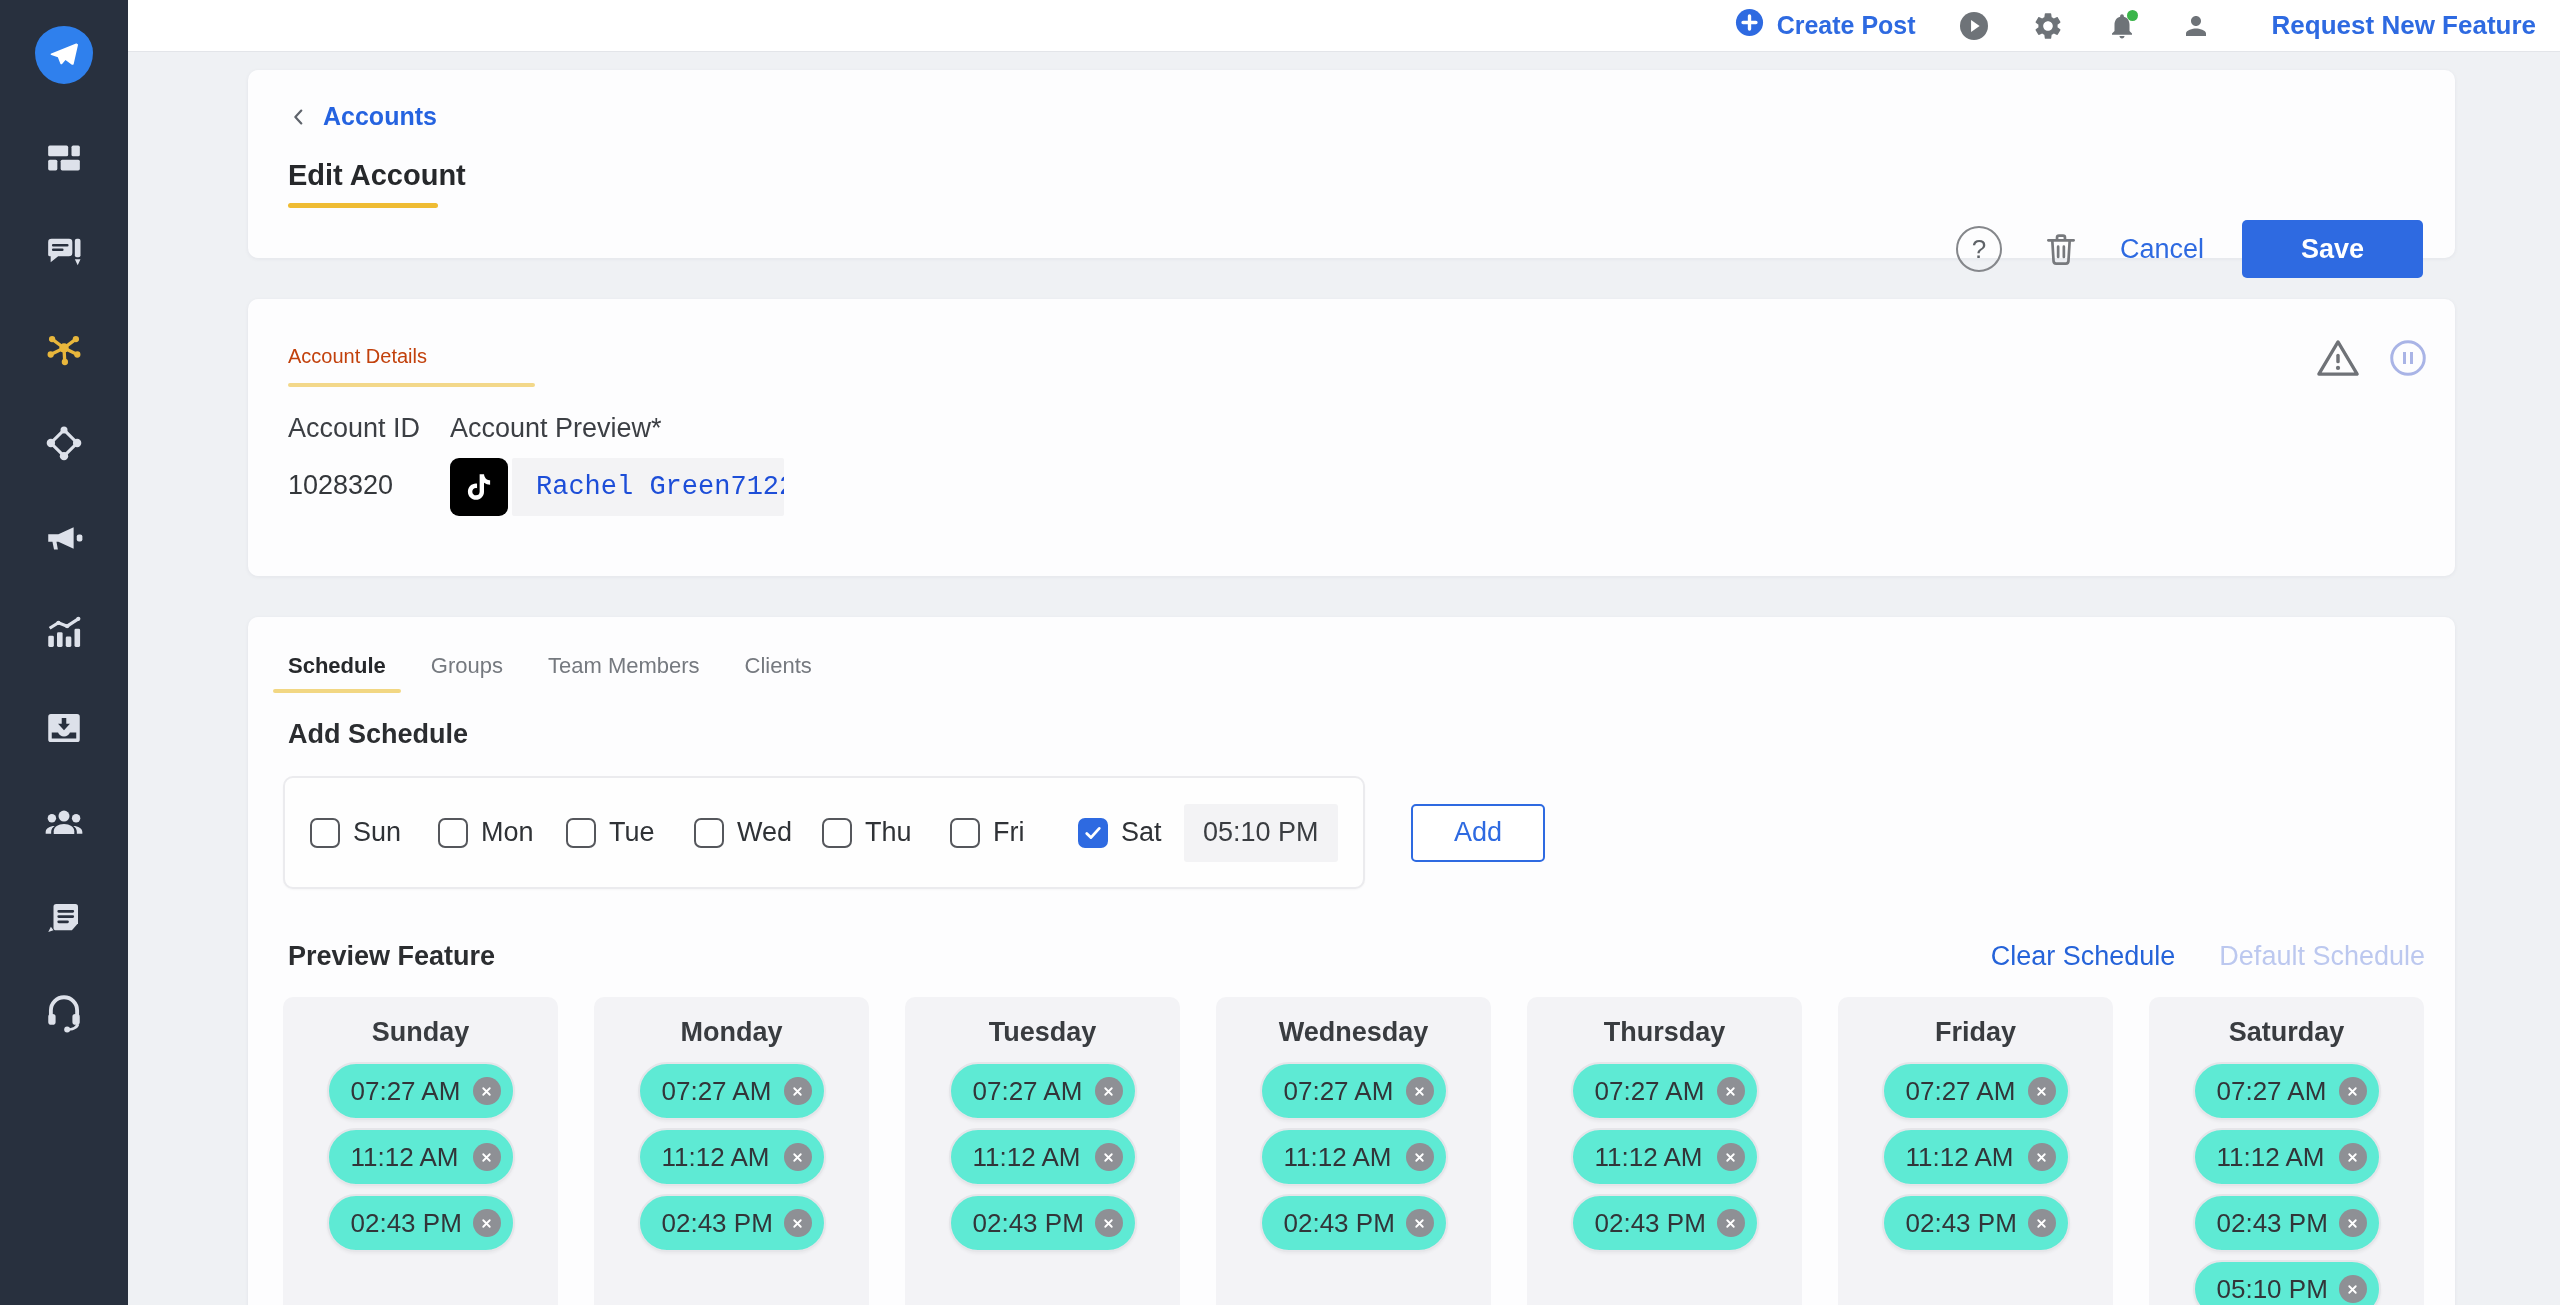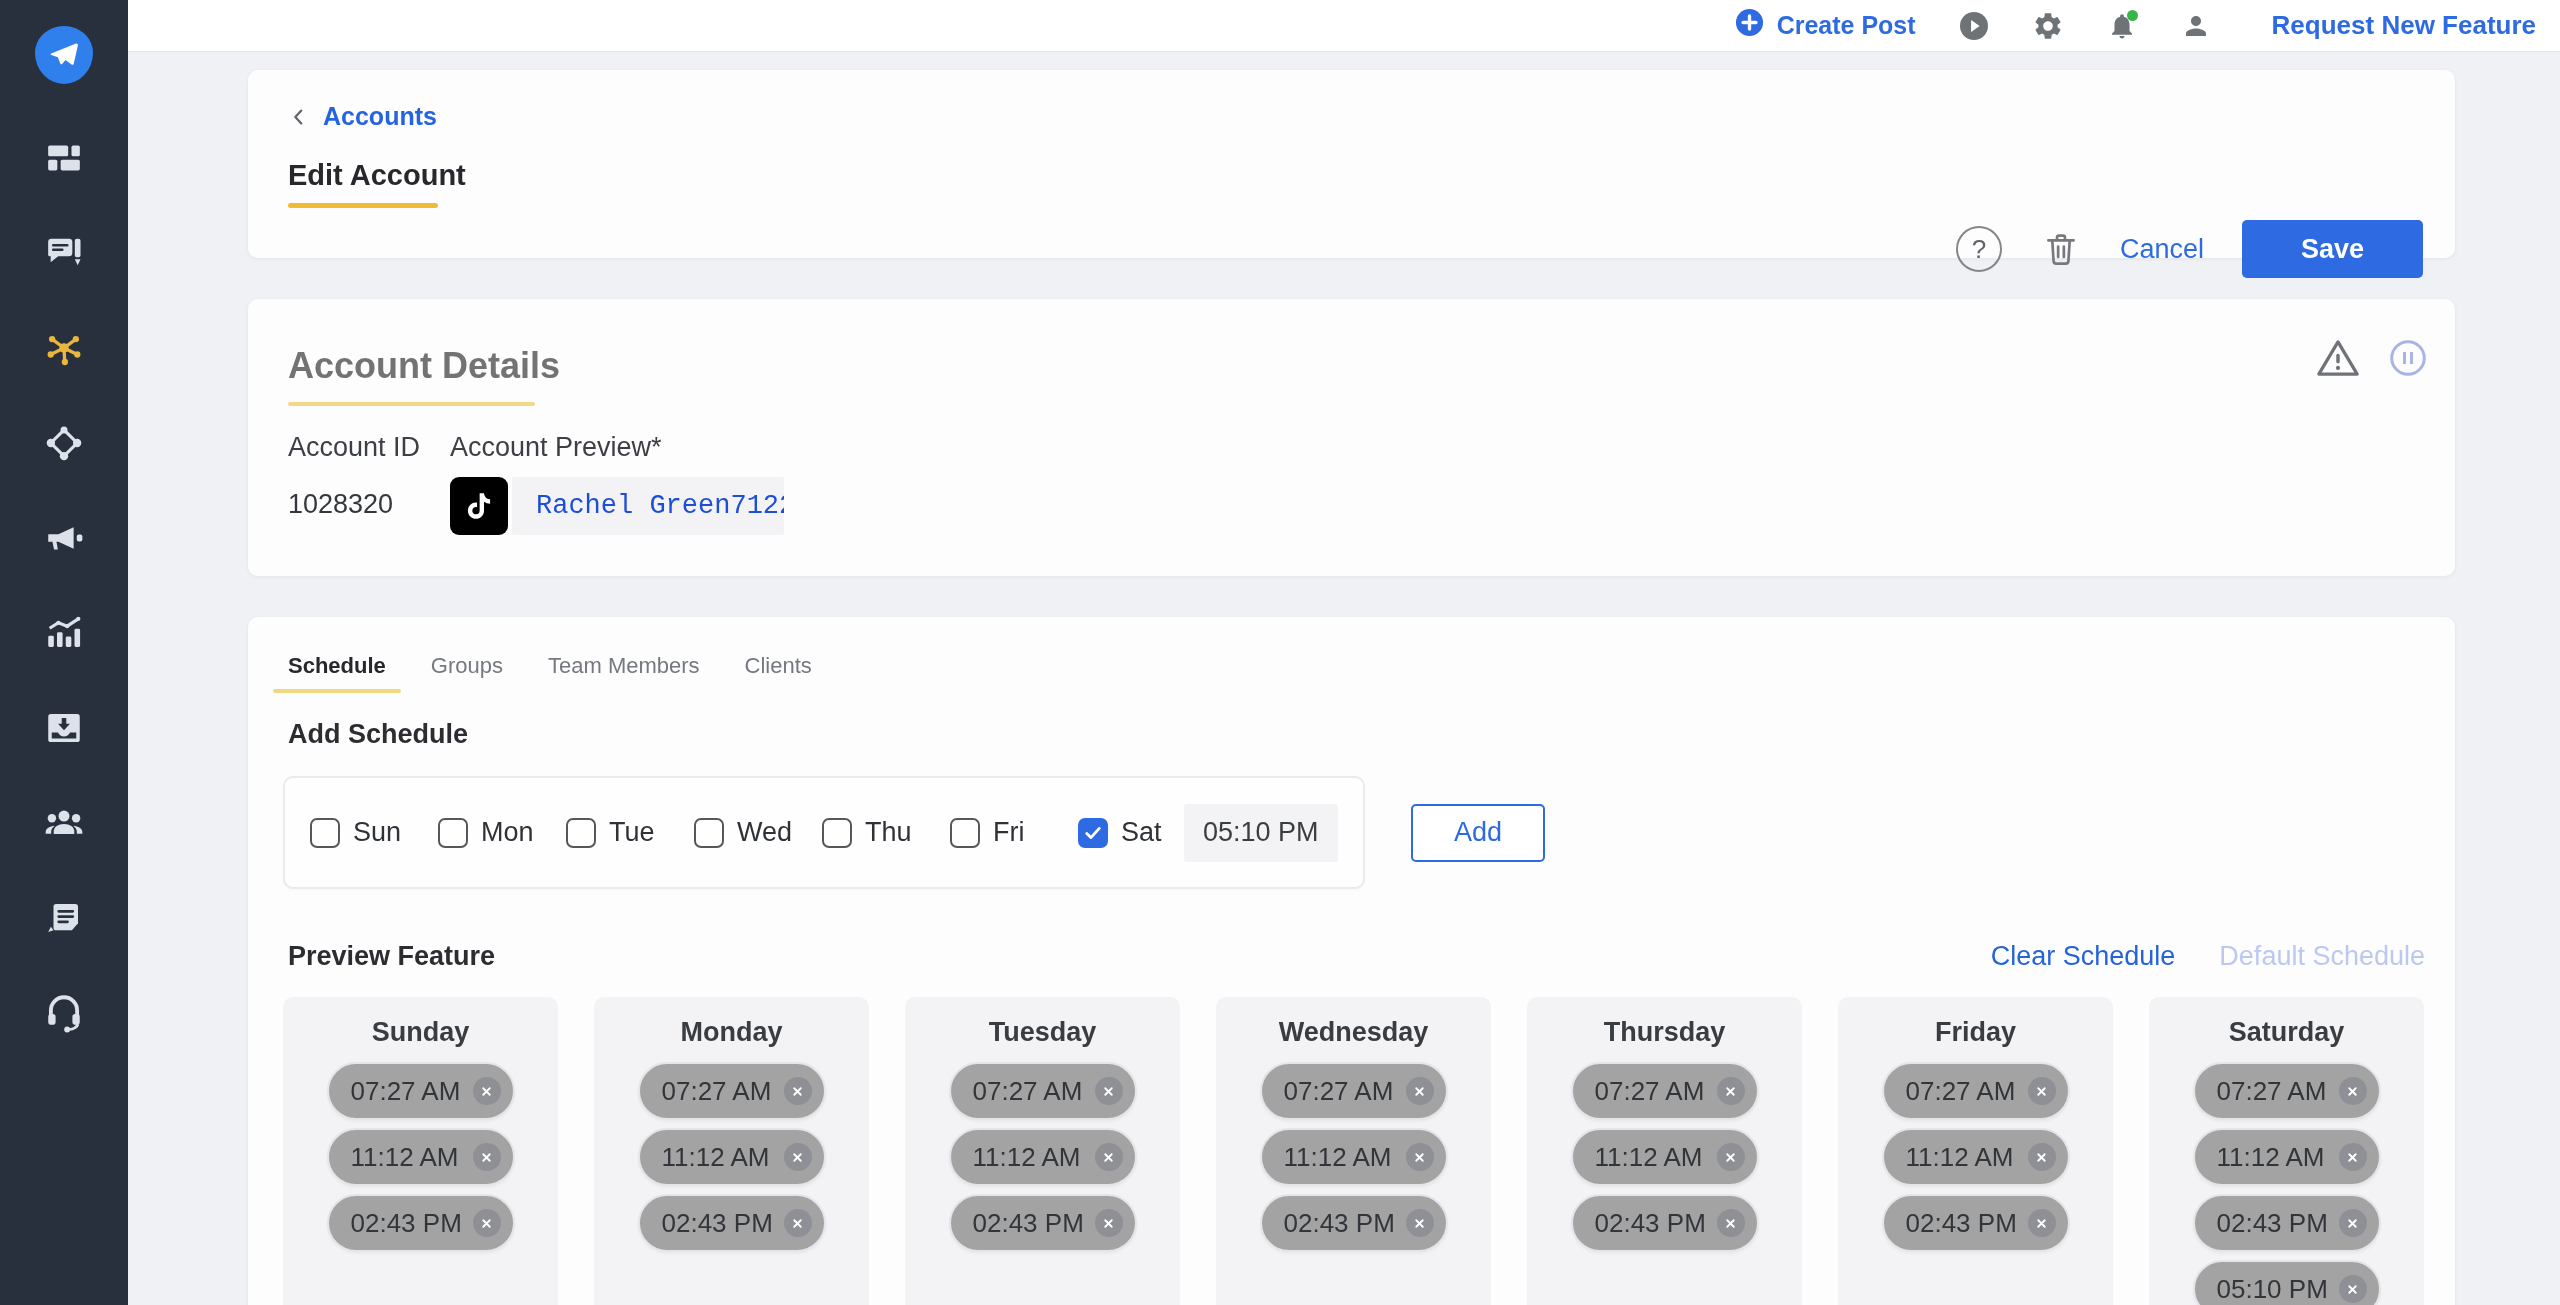--- a/index.html
+++ b/index.html
@@ -32,21 +32,21 @@
   .page-title { font-size:29px; font-weight:700; color:#26282b; }
   .title-underline { height:5px; background:#efbc33; border-radius:3px; margin-top:11px; width:150px; }
   .header-actions { position:absolute; right:32px; top:150px; display:flex; align-items:center; gap:38px; }
   .help-circle { width:46px; height:46px; border:2.5px solid #85878b; border-radius:50%; display:flex; align-items:center; justify-content:center; font-size:26px; color:#5f6368; cursor:pointer; }
   .trash-btn { width:42px; height:46px; display:flex; align-items:center; justify-content:center; cursor:pointer; }
   .cancel-link { color:#2e6ae1; font-size:27px; cursor:pointer; }
   .save-btn { width:181px; height:58px; background:#2e6ae1; border:none; border-radius:5px; color:#fff; font-size:27px; font-weight:700; cursor:pointer; font-family:inherit; }
 
   
   .details-card { margin-top:41px; height:277px; position:relative; padding:46px 0 0 40px; }
-  .section-heading { font-size:36px; font-weight:700; color:#737373; width:max-content; }
+  .section-heading { font-size:20px; font-weight:400; color:#c2410c; width:max-content; }
   .section-underline { height:4px; background:#f3d88a; border-radius:2px; margin-top:15px; }
   .status-icons { position:absolute; top:36px; right:26px; display:flex; align-items:center; gap:24px; }
   .fields { display:flex; margin-top:26px; }
   .field-label { font-size:27px; color:#3c3f44; }
   .f-accountid { width:162px; }
   .f-nickname { width:390px; }
   .accountid-value { margin-top:26px; font-size:27px; color:#34373b; }
   .nickname-control { display:flex; margin-top:14px; }
   .tiktok-badge { width:58px; height:58px; background:#000; border-radius:9px; display:flex; align-items:center; justify-content:center; }
   .nickname-input { margin-left:4px; width:272px; height:58px; background:#f3f3f5; border:none; border-radius:2px; padding-left:24px; font-size:27px; color:#1d4ed8; font-family:Liberation Mono, monospace; outline:none; }
@@ -75,21 +75,21 @@
   .add-btn { margin-left:46px; width:134px; height:58px; border:2px solid #2e6ae1; border-radius:5px; background:#fff; color:#2e6ae1; font-size:27px; font-family:inherit; cursor:pointer; }
   .preview-row { margin-top:52px; display:flex; align-items:center; justify-content:space-between; padding-right:30px; }
   .preview-heading { font-size:27px; font-weight:700; color:#2b2d30; }
   .preview-links { display:flex; align-items:flex-end; gap:44px; }
   .clear-link { color:#2563d9; font-size:27px; cursor:pointer; }
   .default-link { color:#bcc8ef; font-size:27px; cursor:default; }
   .columns { display:flex; gap:36px; margin-top:25px; margin-left:-5px; }
   .column { width:275px; height:430px; background:#f3f3f6; border-radius:10px; }
   .col-title { text-align:center; margin-top:20px; font-size:27px; font-weight:700; color:#393c40; }
   .chips { margin-top:14px; display:flex; flex-direction:column; gap:8px; align-items:center; }
-  .chip { width:188px; height:58px; background:#a3a3a3; border:2px solid #e5e5e9; border-radius:30px; display:flex; align-items:center; padding:0 12px 0 22px; box-shadow:0 2px 3px rgba(0,0,0,.04);text-align:right; }
+  .chip { width:188px; height:58px; background:#5eead4; border:2px solid #e5e5e9; border-radius:30px; display:flex; align-items:center; padding:0 12px 0 22px; box-shadow:0 2px 3px rgba(0,0,0,.04);text-align:right; }
   .chip-time { font-size:26px; color:#323539; }
   .chip-x { margin-left:auto; width:28px; height:28px; border-radius:50%; background:#8e9095; display:flex; align-items:center; justify-content:center; cursor:pointer; flex:none; }
 </style>
 </head>
 <body>
 
 <aside class="sidebar">
   <div class="logo">
     <svg width="34" height="34" viewBox="0 0 24 24">
         <path fill="#fff" d="M21.4 3.6L3 10.9c-.6.24-.57.9.06 1.1l4.6 1.5 1.8 4.6c.23.6.82.68 1.2.2l2.4-2.8 4.5 3.3c.5.37 1.13.1 1.27-.52l3-13.2c.16-.72-.42-1.23-1.43-.48z"></path>

